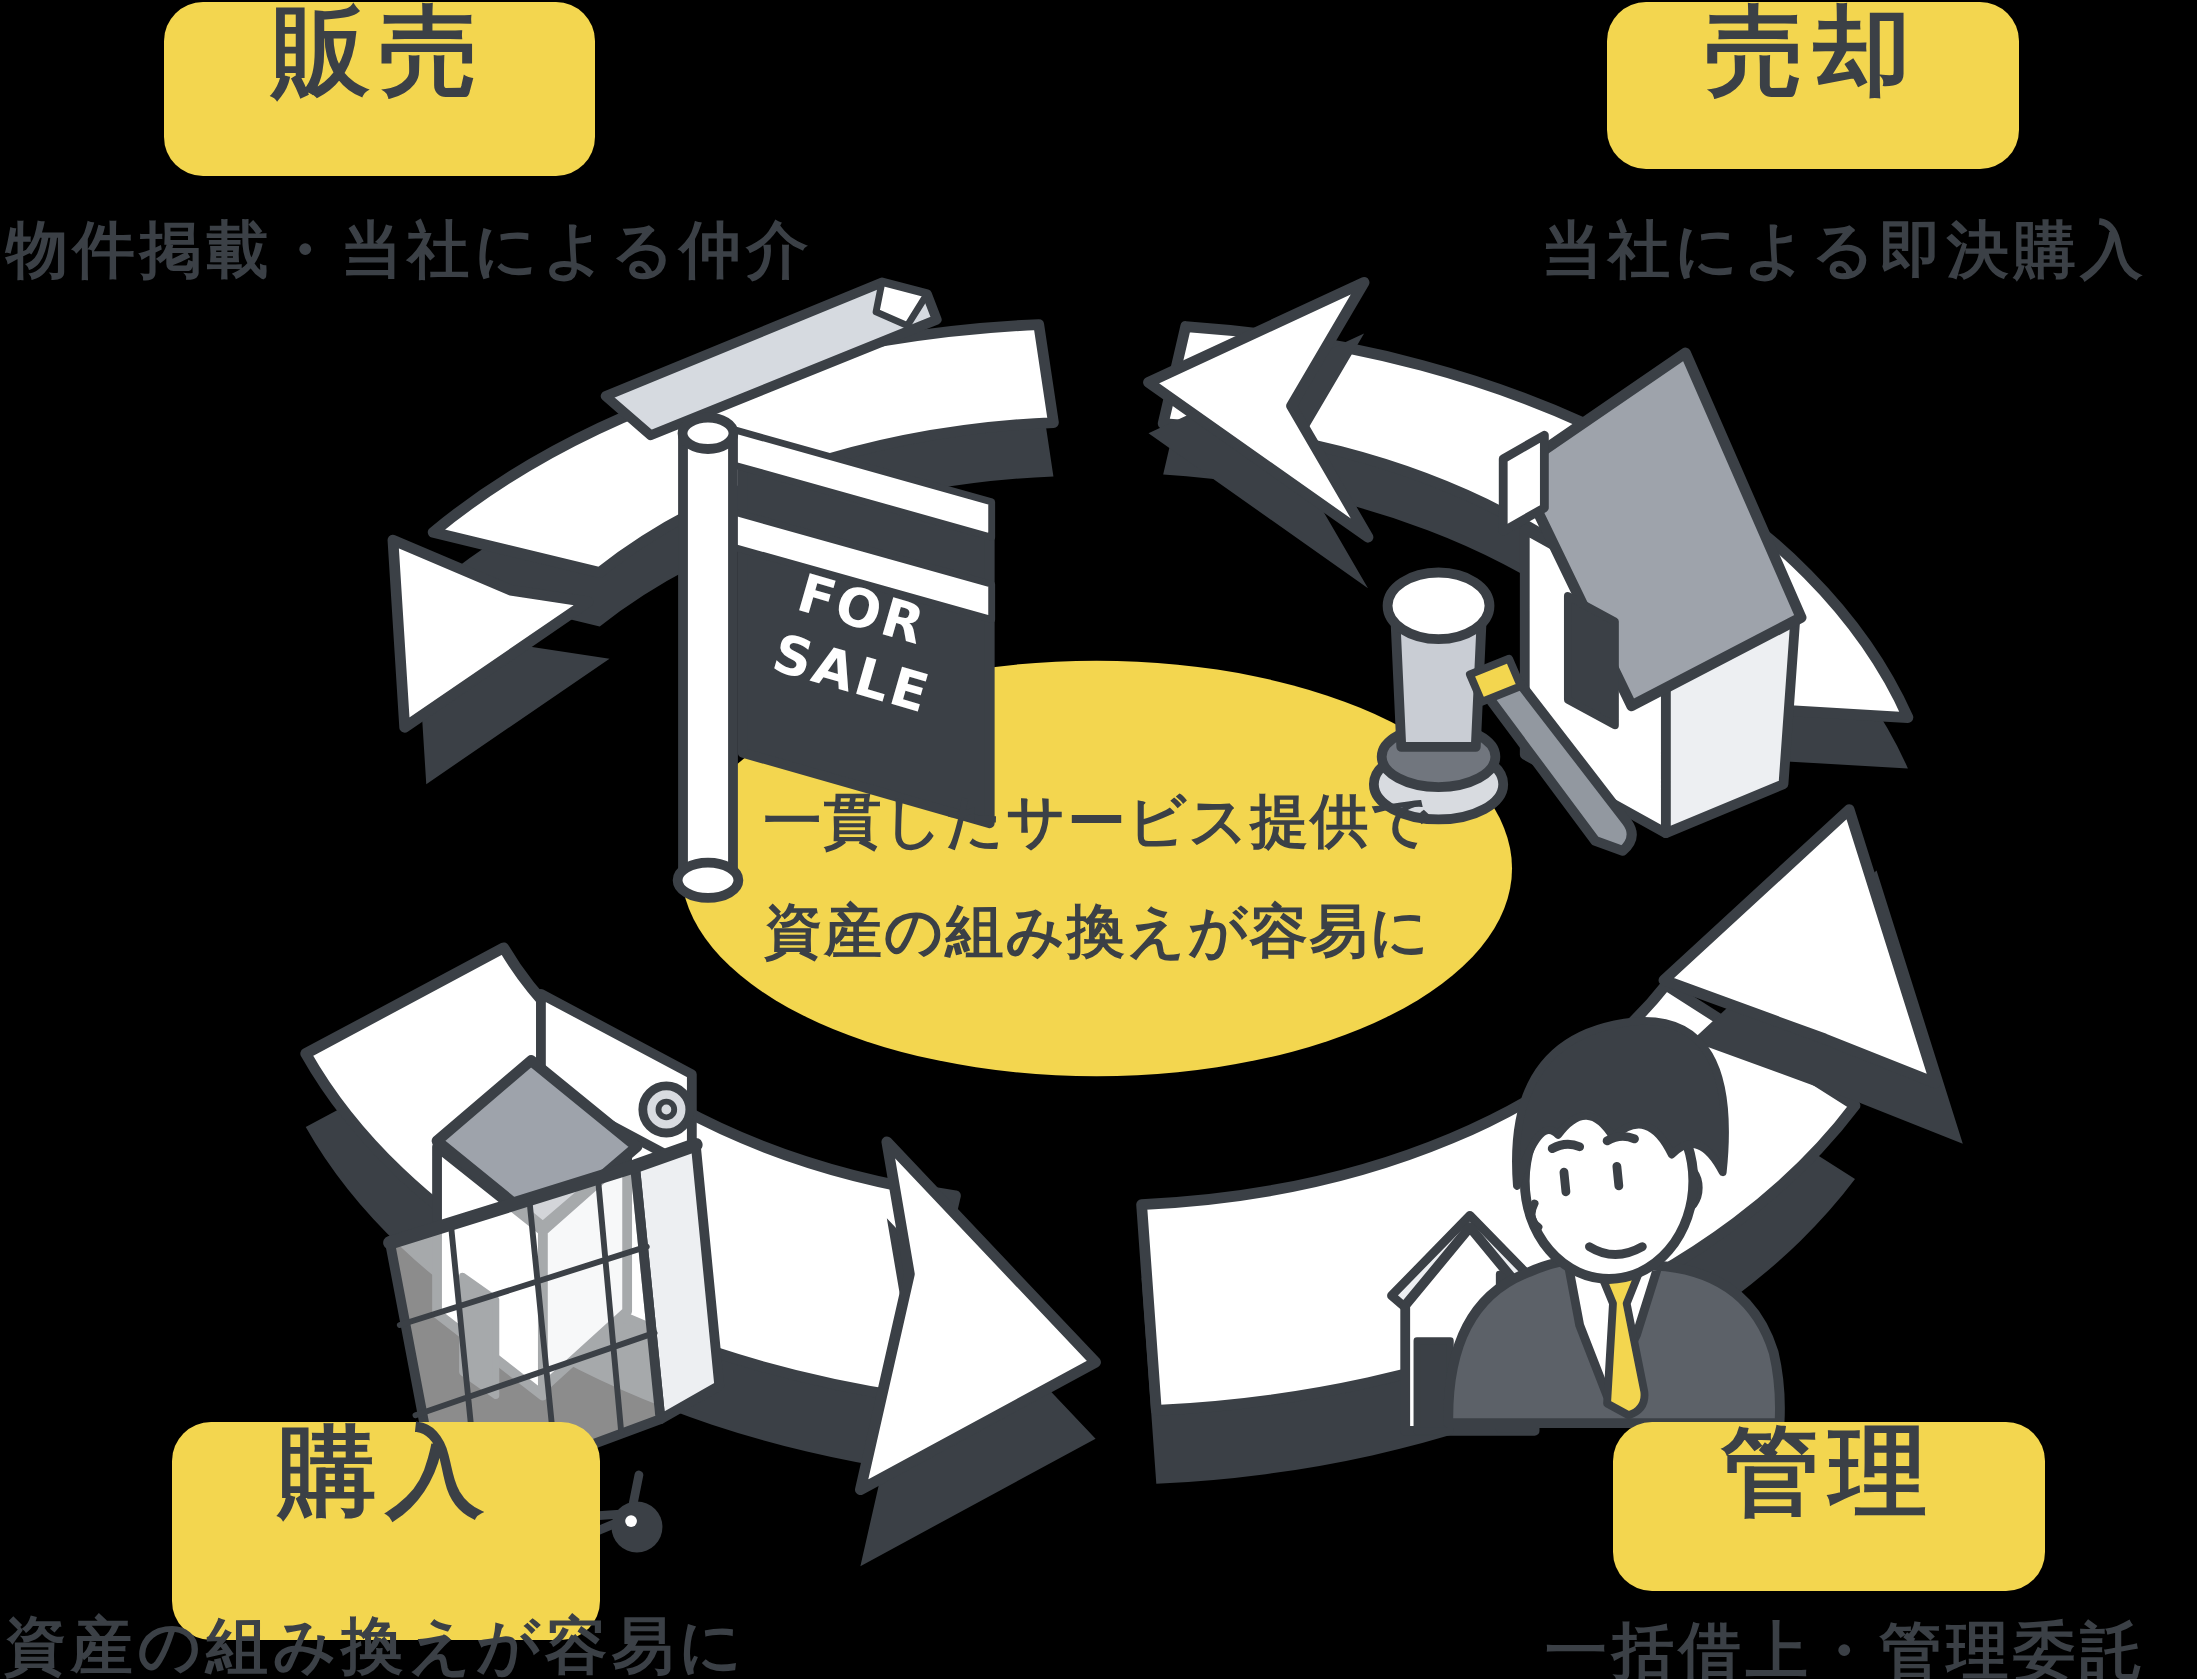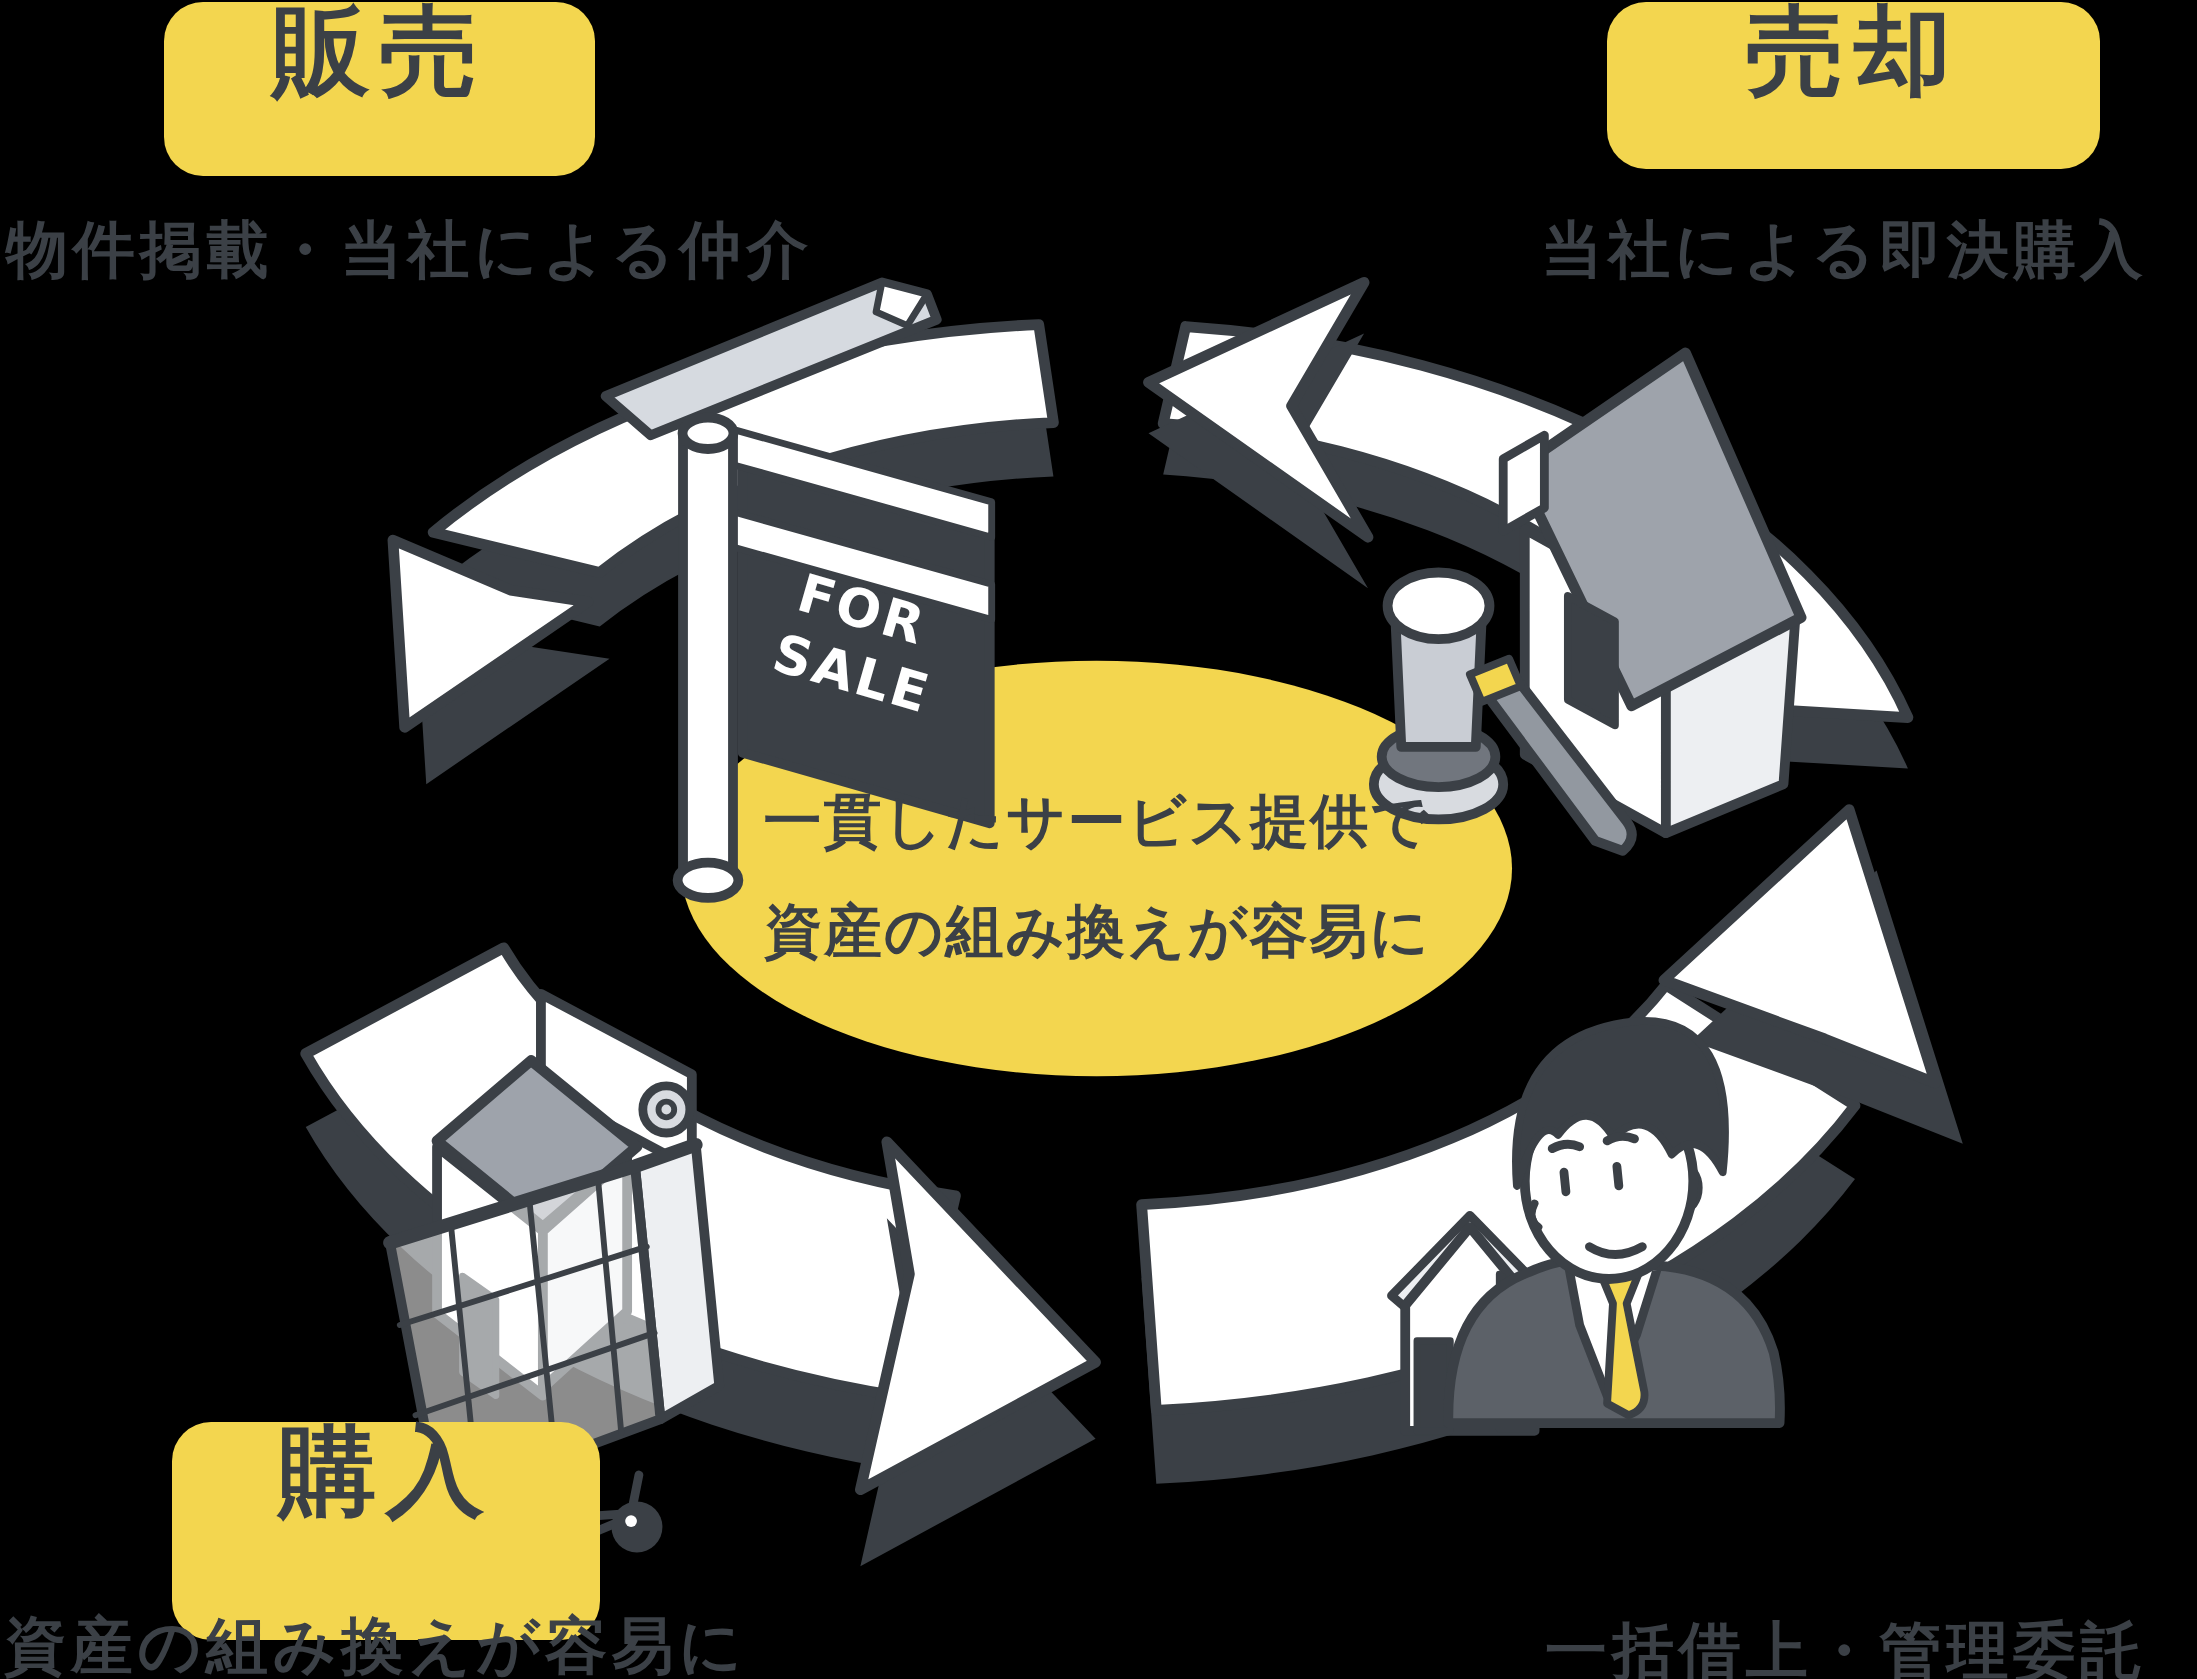--- a/index.html
+++ b/index.html
@@ -138,25 +138,28 @@
       <path d="M1584,1172 Q1598,1164 1612,1170 M1640,1164 Q1654,1156 1668,1162" fill="none" stroke="#3B4046" stroke-width="9"></path>
       <path d="M1596,1196 L1598,1216 M1650,1190 L1652,1210" fill="none" stroke="#3B4046" stroke-width="9"></path>
       <path d="M1566,1228 Q1558,1244 1570,1252" fill="none" stroke="#3B4046" stroke-width="8"></path>
       <path d="M1622,1272 Q1648,1288 1676,1272" fill="none" stroke="#3B4046" stroke-width="9"></path>
     </g>
   </svg>
 
   <div class="badge" style="left:164px;top:2px;width:431px;height:174px;">
     <span>販売</span>
   </div>
-  <div class="badge" style="left:1607px;top:2px;width:493px;height:167px;">
+  <div class="badge" style="left:1607px;top:2px;width:412px;height:167px;">
     <span>売却</span>
   </div>
   <div class="badge" style="left:172px;top:1422px;width:428px;height:218px;">
     <span>購入</span>
+  </div>
+  <div class="badge" style="left:1613px;top:1422px;width:432px;height:169px;">
+    <span>管理</span>
   </div>
 
   <div class="subtitle" style="left:5.9px;top:216px;">物件掲載・当社による仲介</div>
   <div class="subtitle" style="left:1541px;top:216px;font-family:Liberation Serif, serif;">当社による即決購入</div>
   <div class="subtitle" style="left:3.9px;top:1612px;">資産の組み換えが容易に</div>
   <div class="subtitle" style="left:1545px;top:1617px;">一括借上・管理委託</div>
 
   <div class="center-label">
     <div>一貫したサービス提供で</div>
     <div>資産の組み換えが容易に</div>

